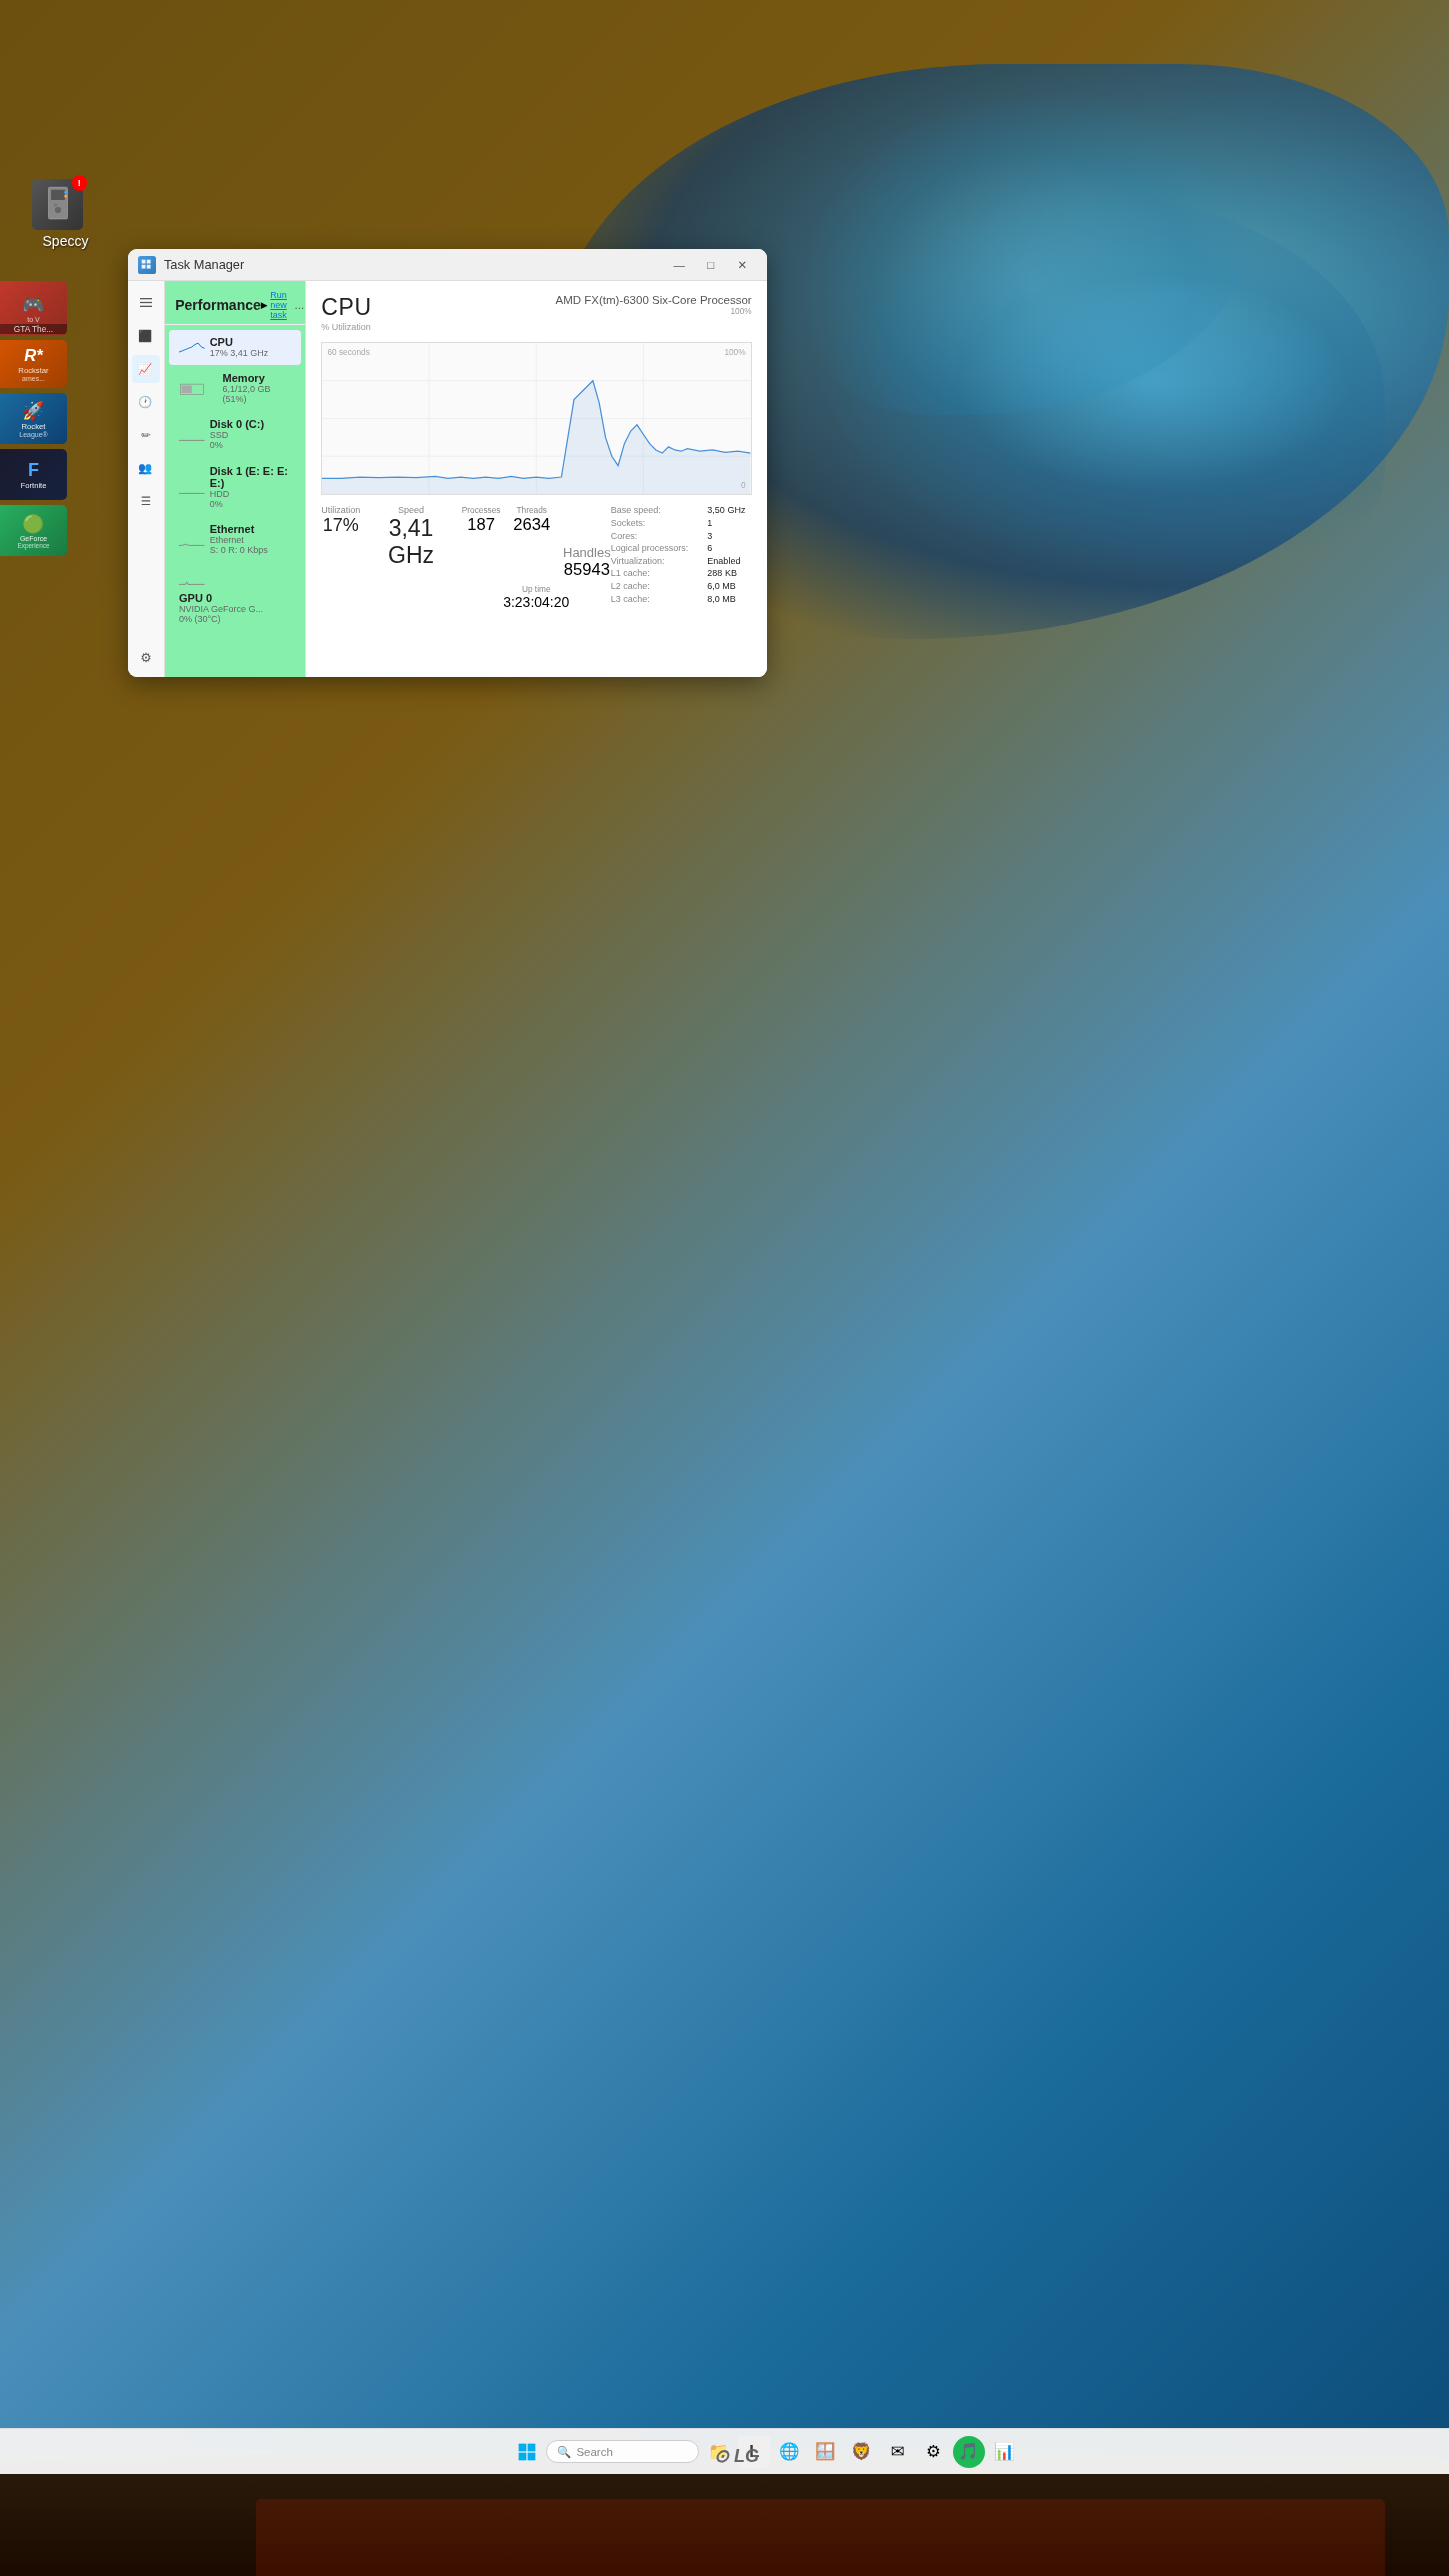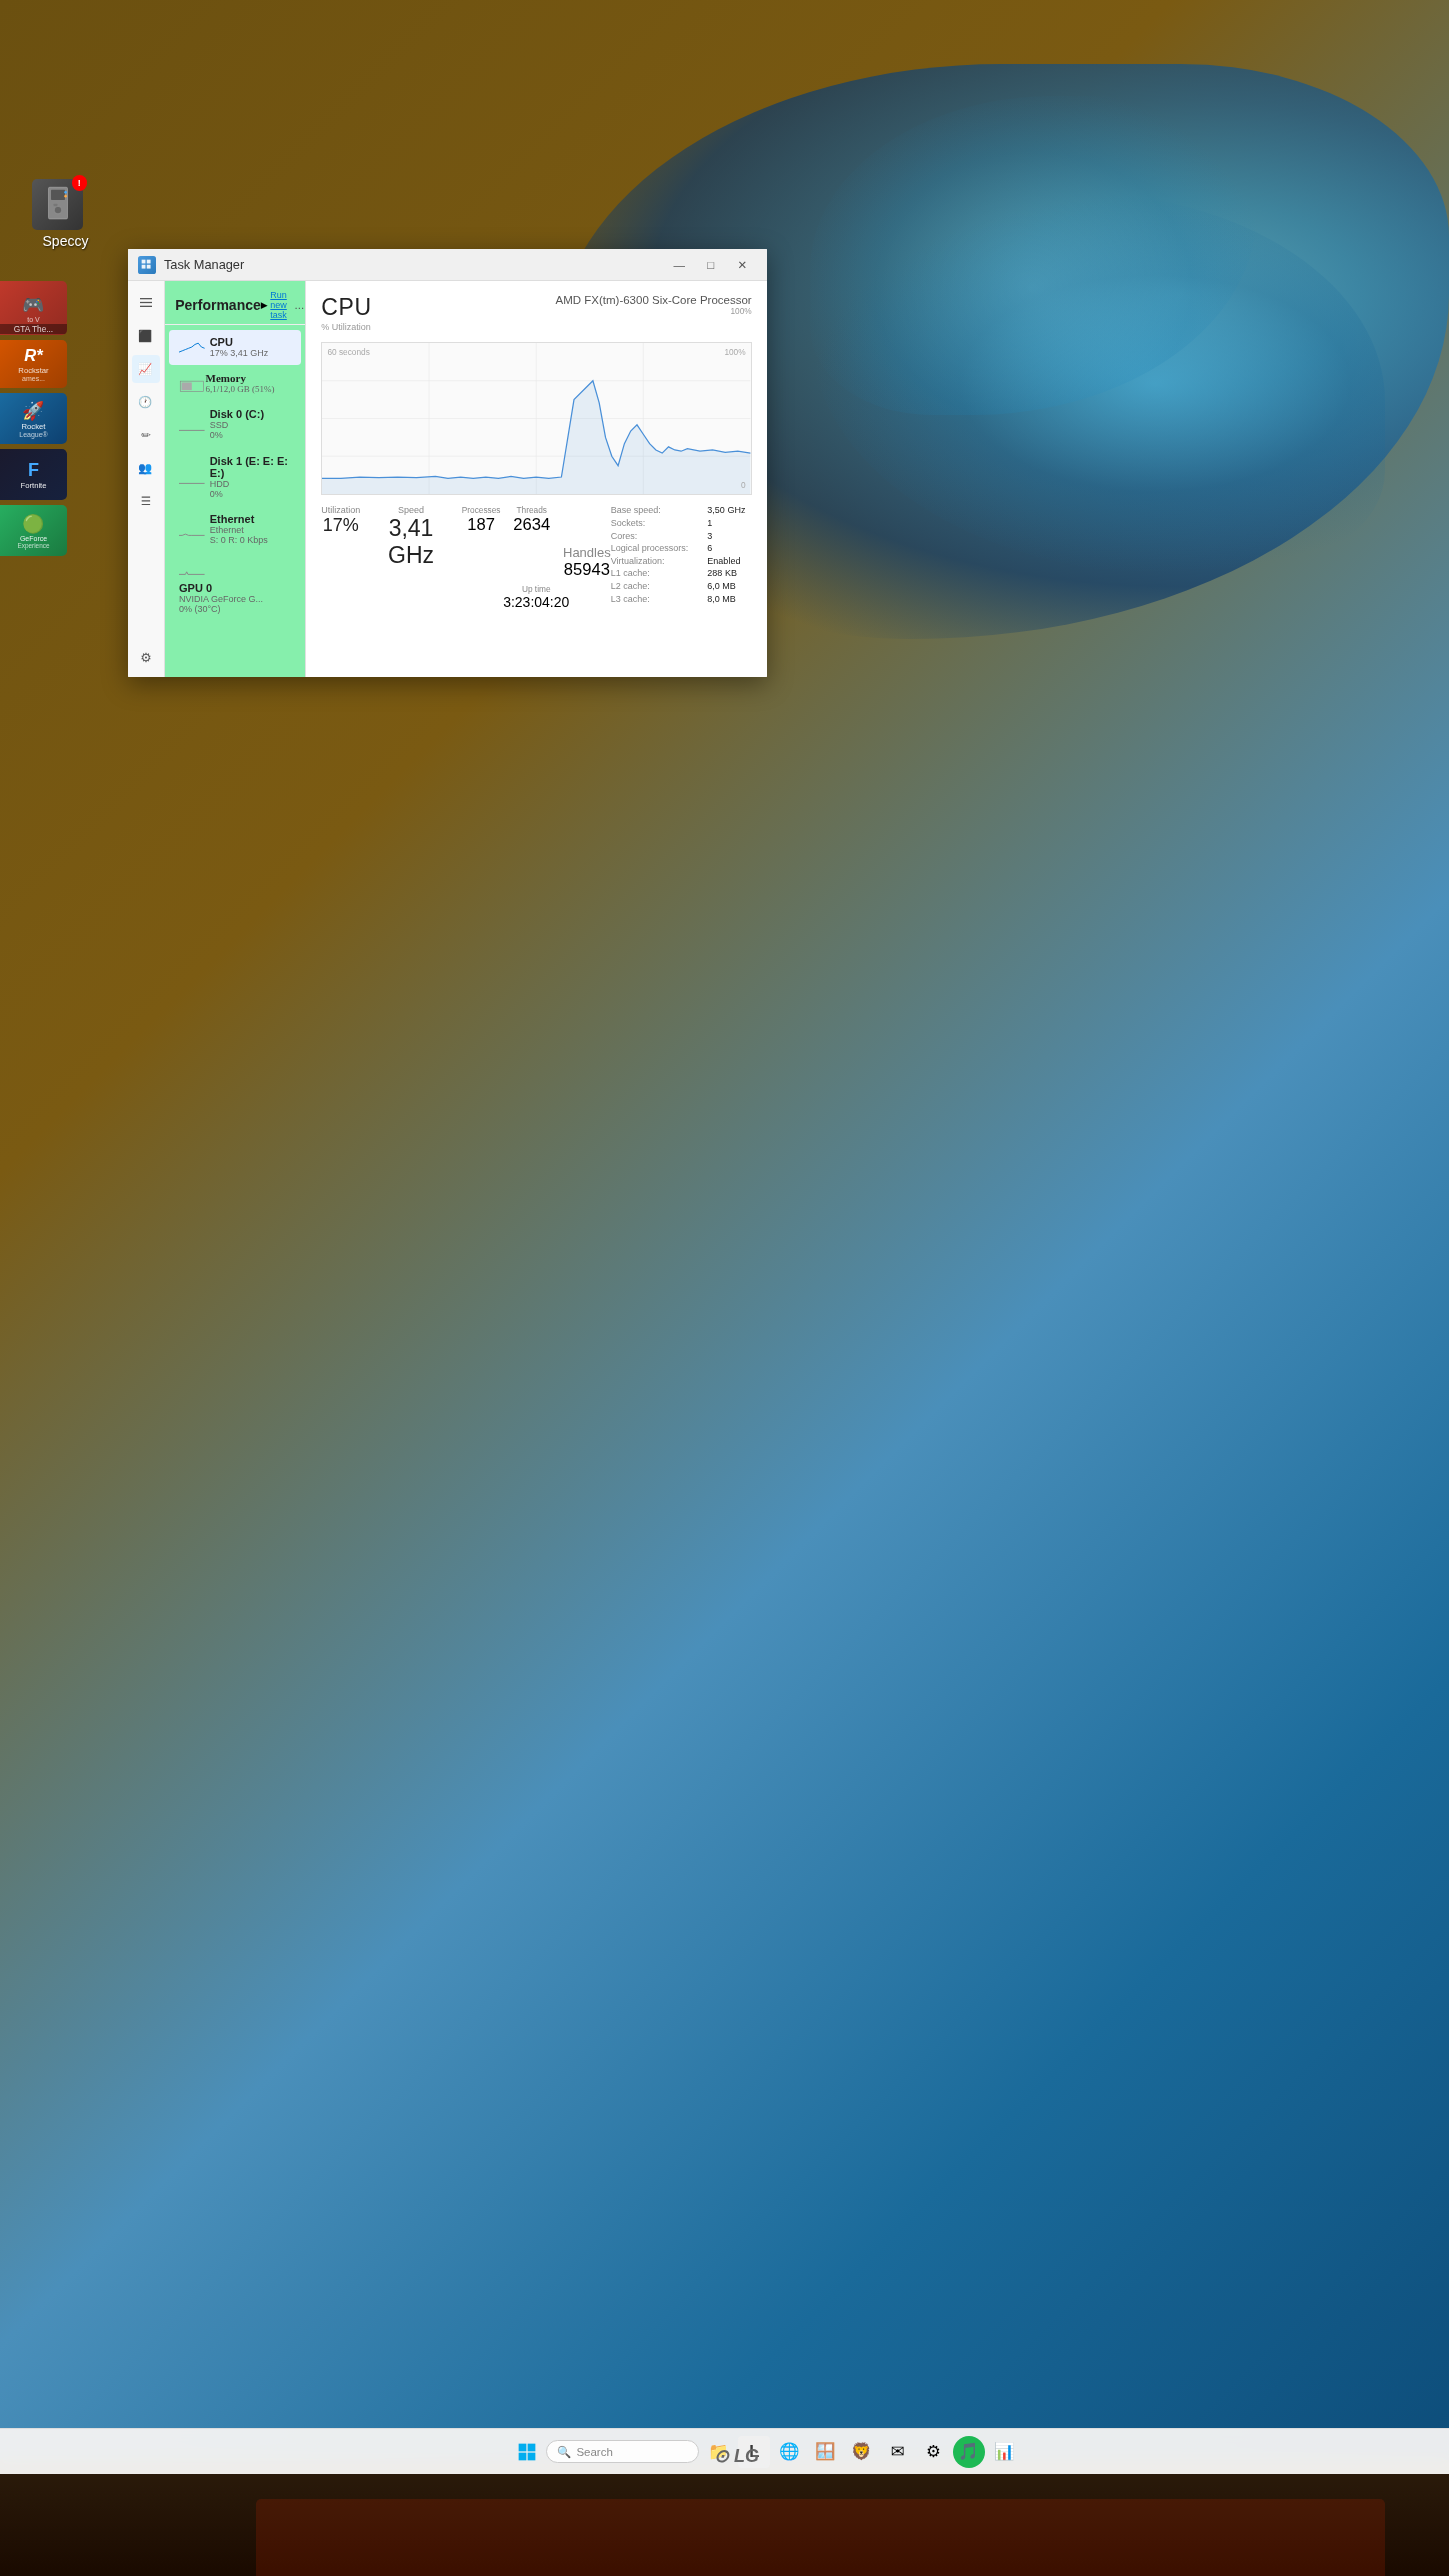--- a/index.html
+++ b/index.html
@@ -54,21 +54,21 @@
       backdrop-filter: blur(6.4px);
     }
 
     
     .task-manager {
       position: absolute;
       top: 249px;
       left: 128px;
       width: 639px;
       background: #f5f5f5;
-      border-radius: 1px;
+      border-radius: 9px;
       box-shadow: 0 6.4px 25.6px rgba(0,0,0,0.4);
       overflow: hidden;
     }
 
     .tm-titlebar {
       background: #f0f0f0;
       height: 32px;
       display: flex;
       align-items: center;
       padding: 0 10.2px;
@@ -400,21 +400,21 @@
             <polyline points="0,22 5,20 10,18 15,16 20,14 25,10 30,8 35,14 40,16" fill="none" stroke="#0078d4" stroke-width="1.5"></polyline>
           </svg>
           <div>
             <div class="tm-nav-item-title">CPU</div>
             <div class="tm-nav-item-sub">17% 3,41 GHz</div>
           </div>
         </div>
       </div>
 
       <div class="tm-nav-item">
-        <div style="display:flex; align-items:flex-end; gap:1px;font-family:Liberation Serif, serif;">
+        <div style="display:flex; align-items:center; gap:18px;">
           <svg width="25.6" height="18" viewBox="0 0 40 28" style="flex-shrink:0;">
             <rect x="2" y="8" width="36" height="16" fill="none" stroke="#888" stroke-width="1"></rect>
             <rect x="4" y="10" width="16" height="12" fill="#aaa"></rect>
           </svg>
           <div>
             <div class="tm-nav-item-title">Memory</div>
             <div class="tm-nav-item-sub">6,1/12,0 GB (51%)</div>
           </div>
         </div>
       </div>

